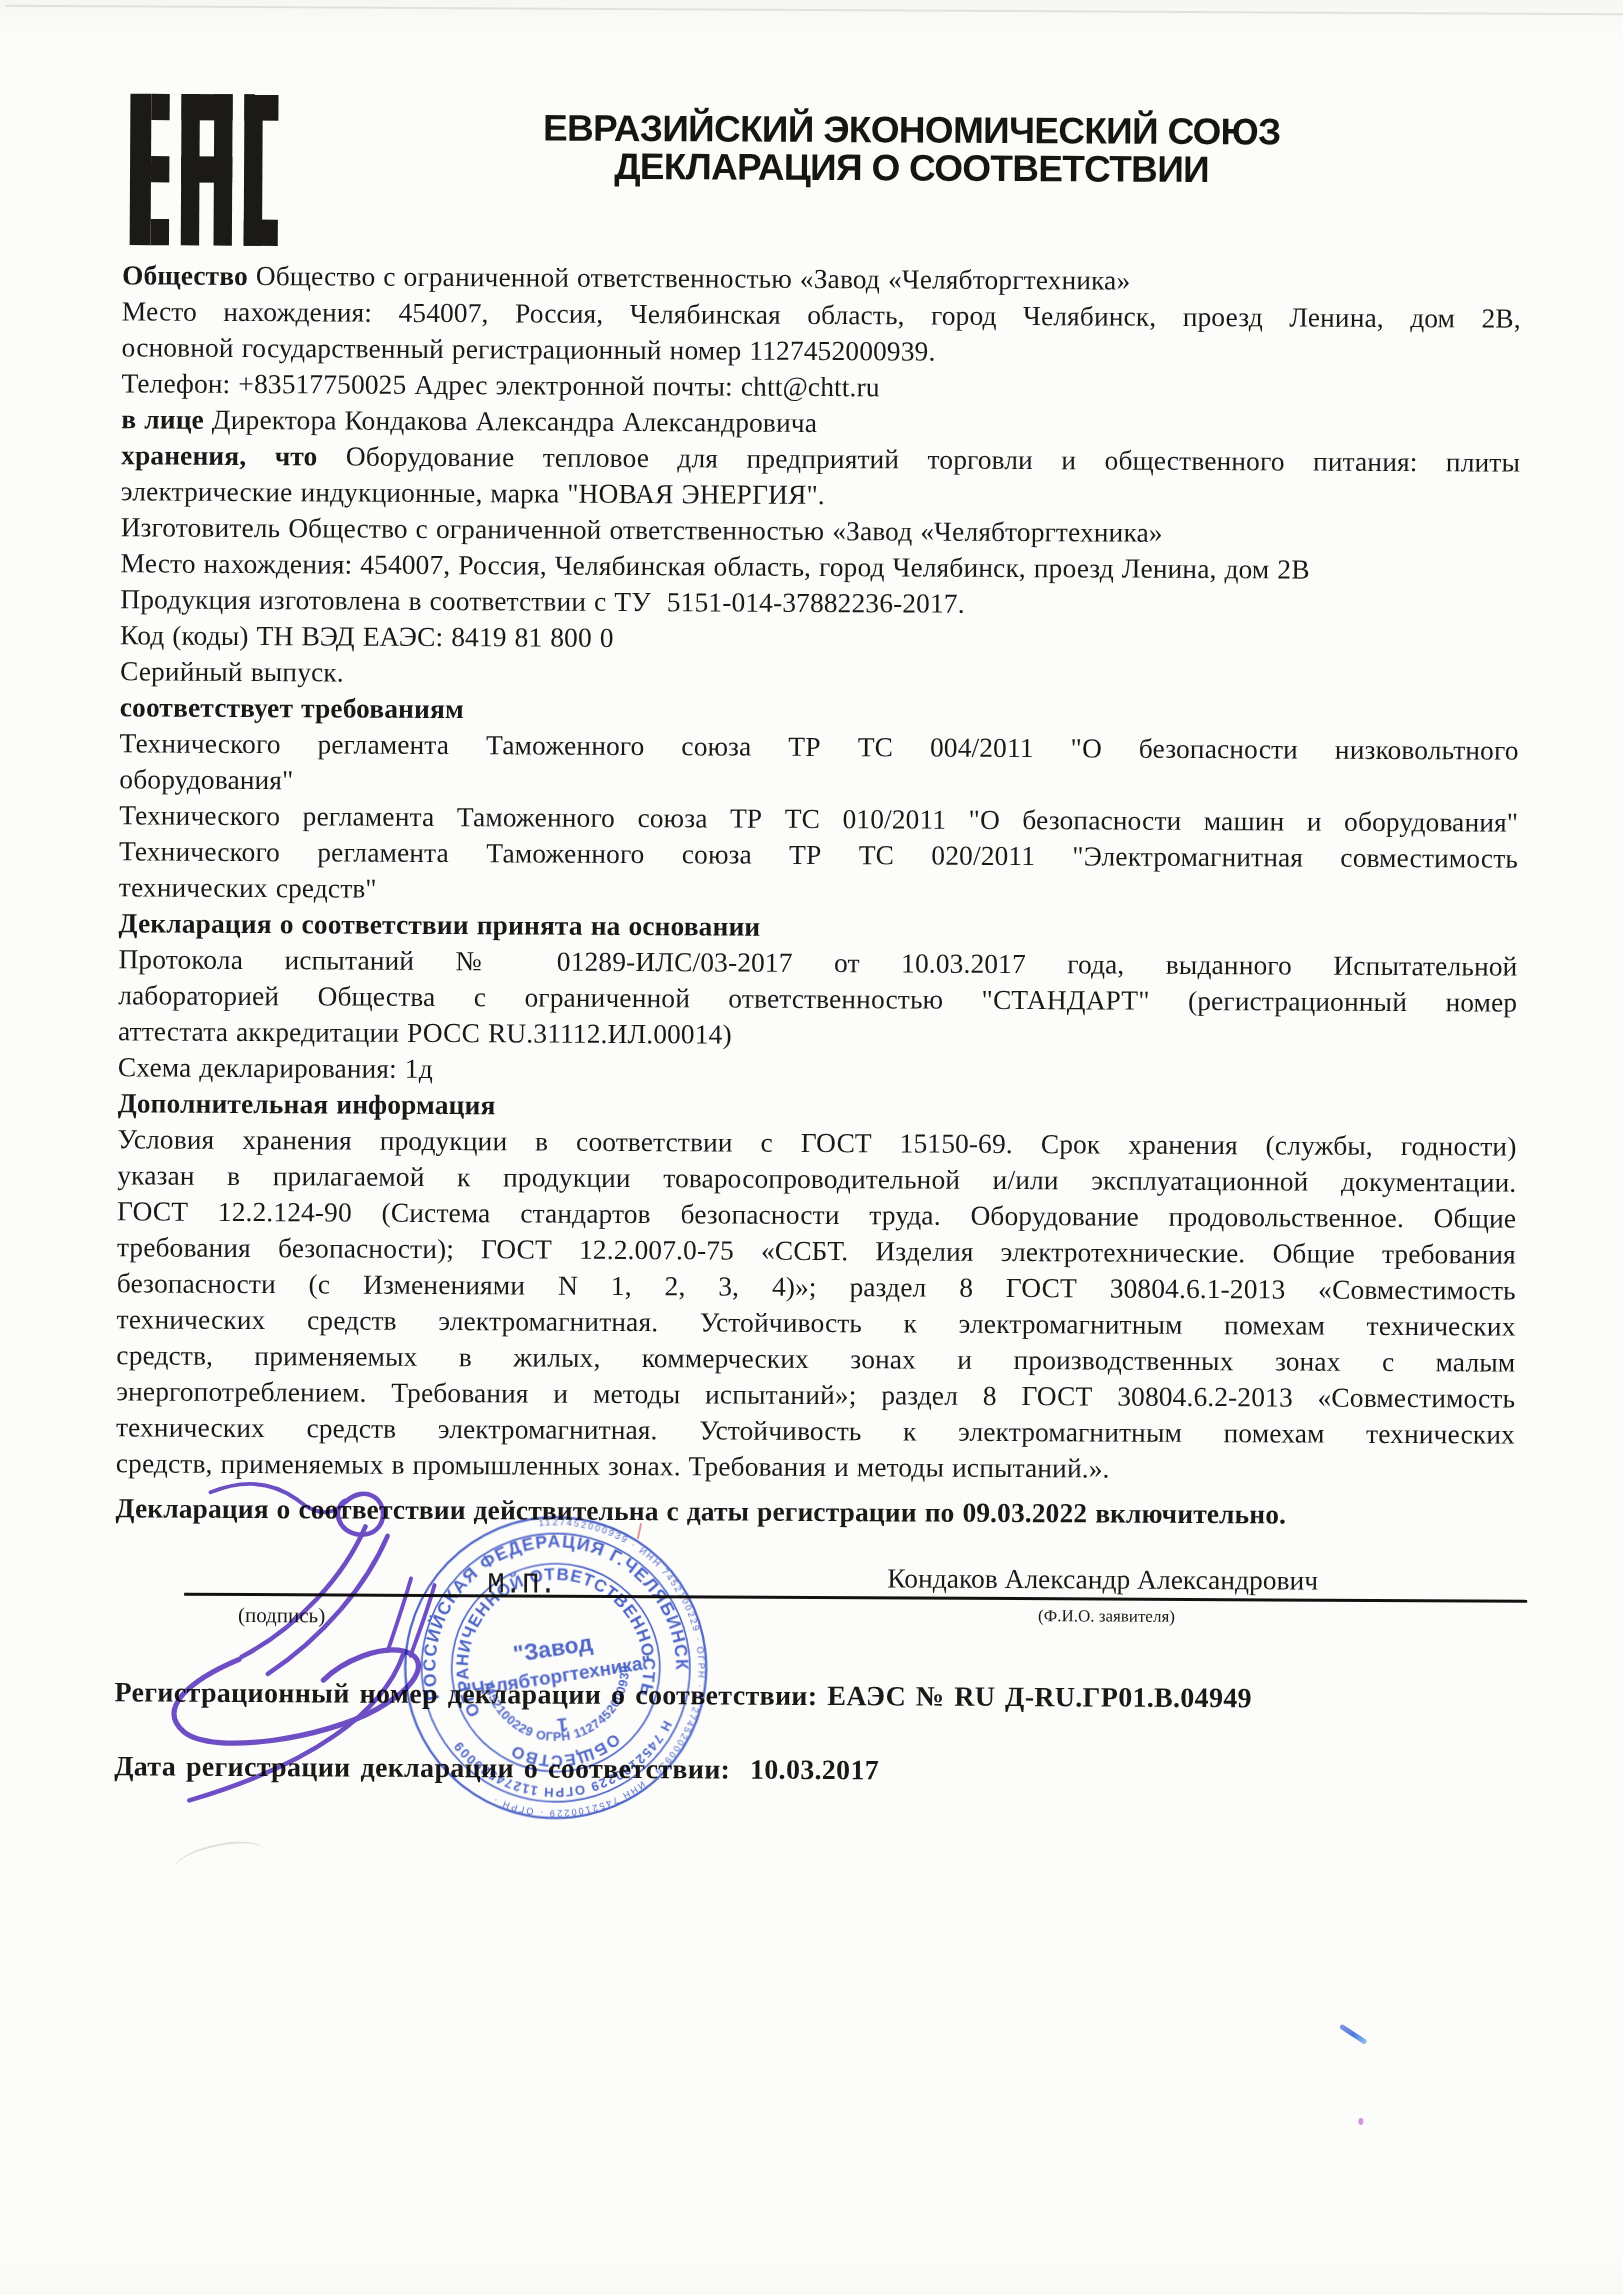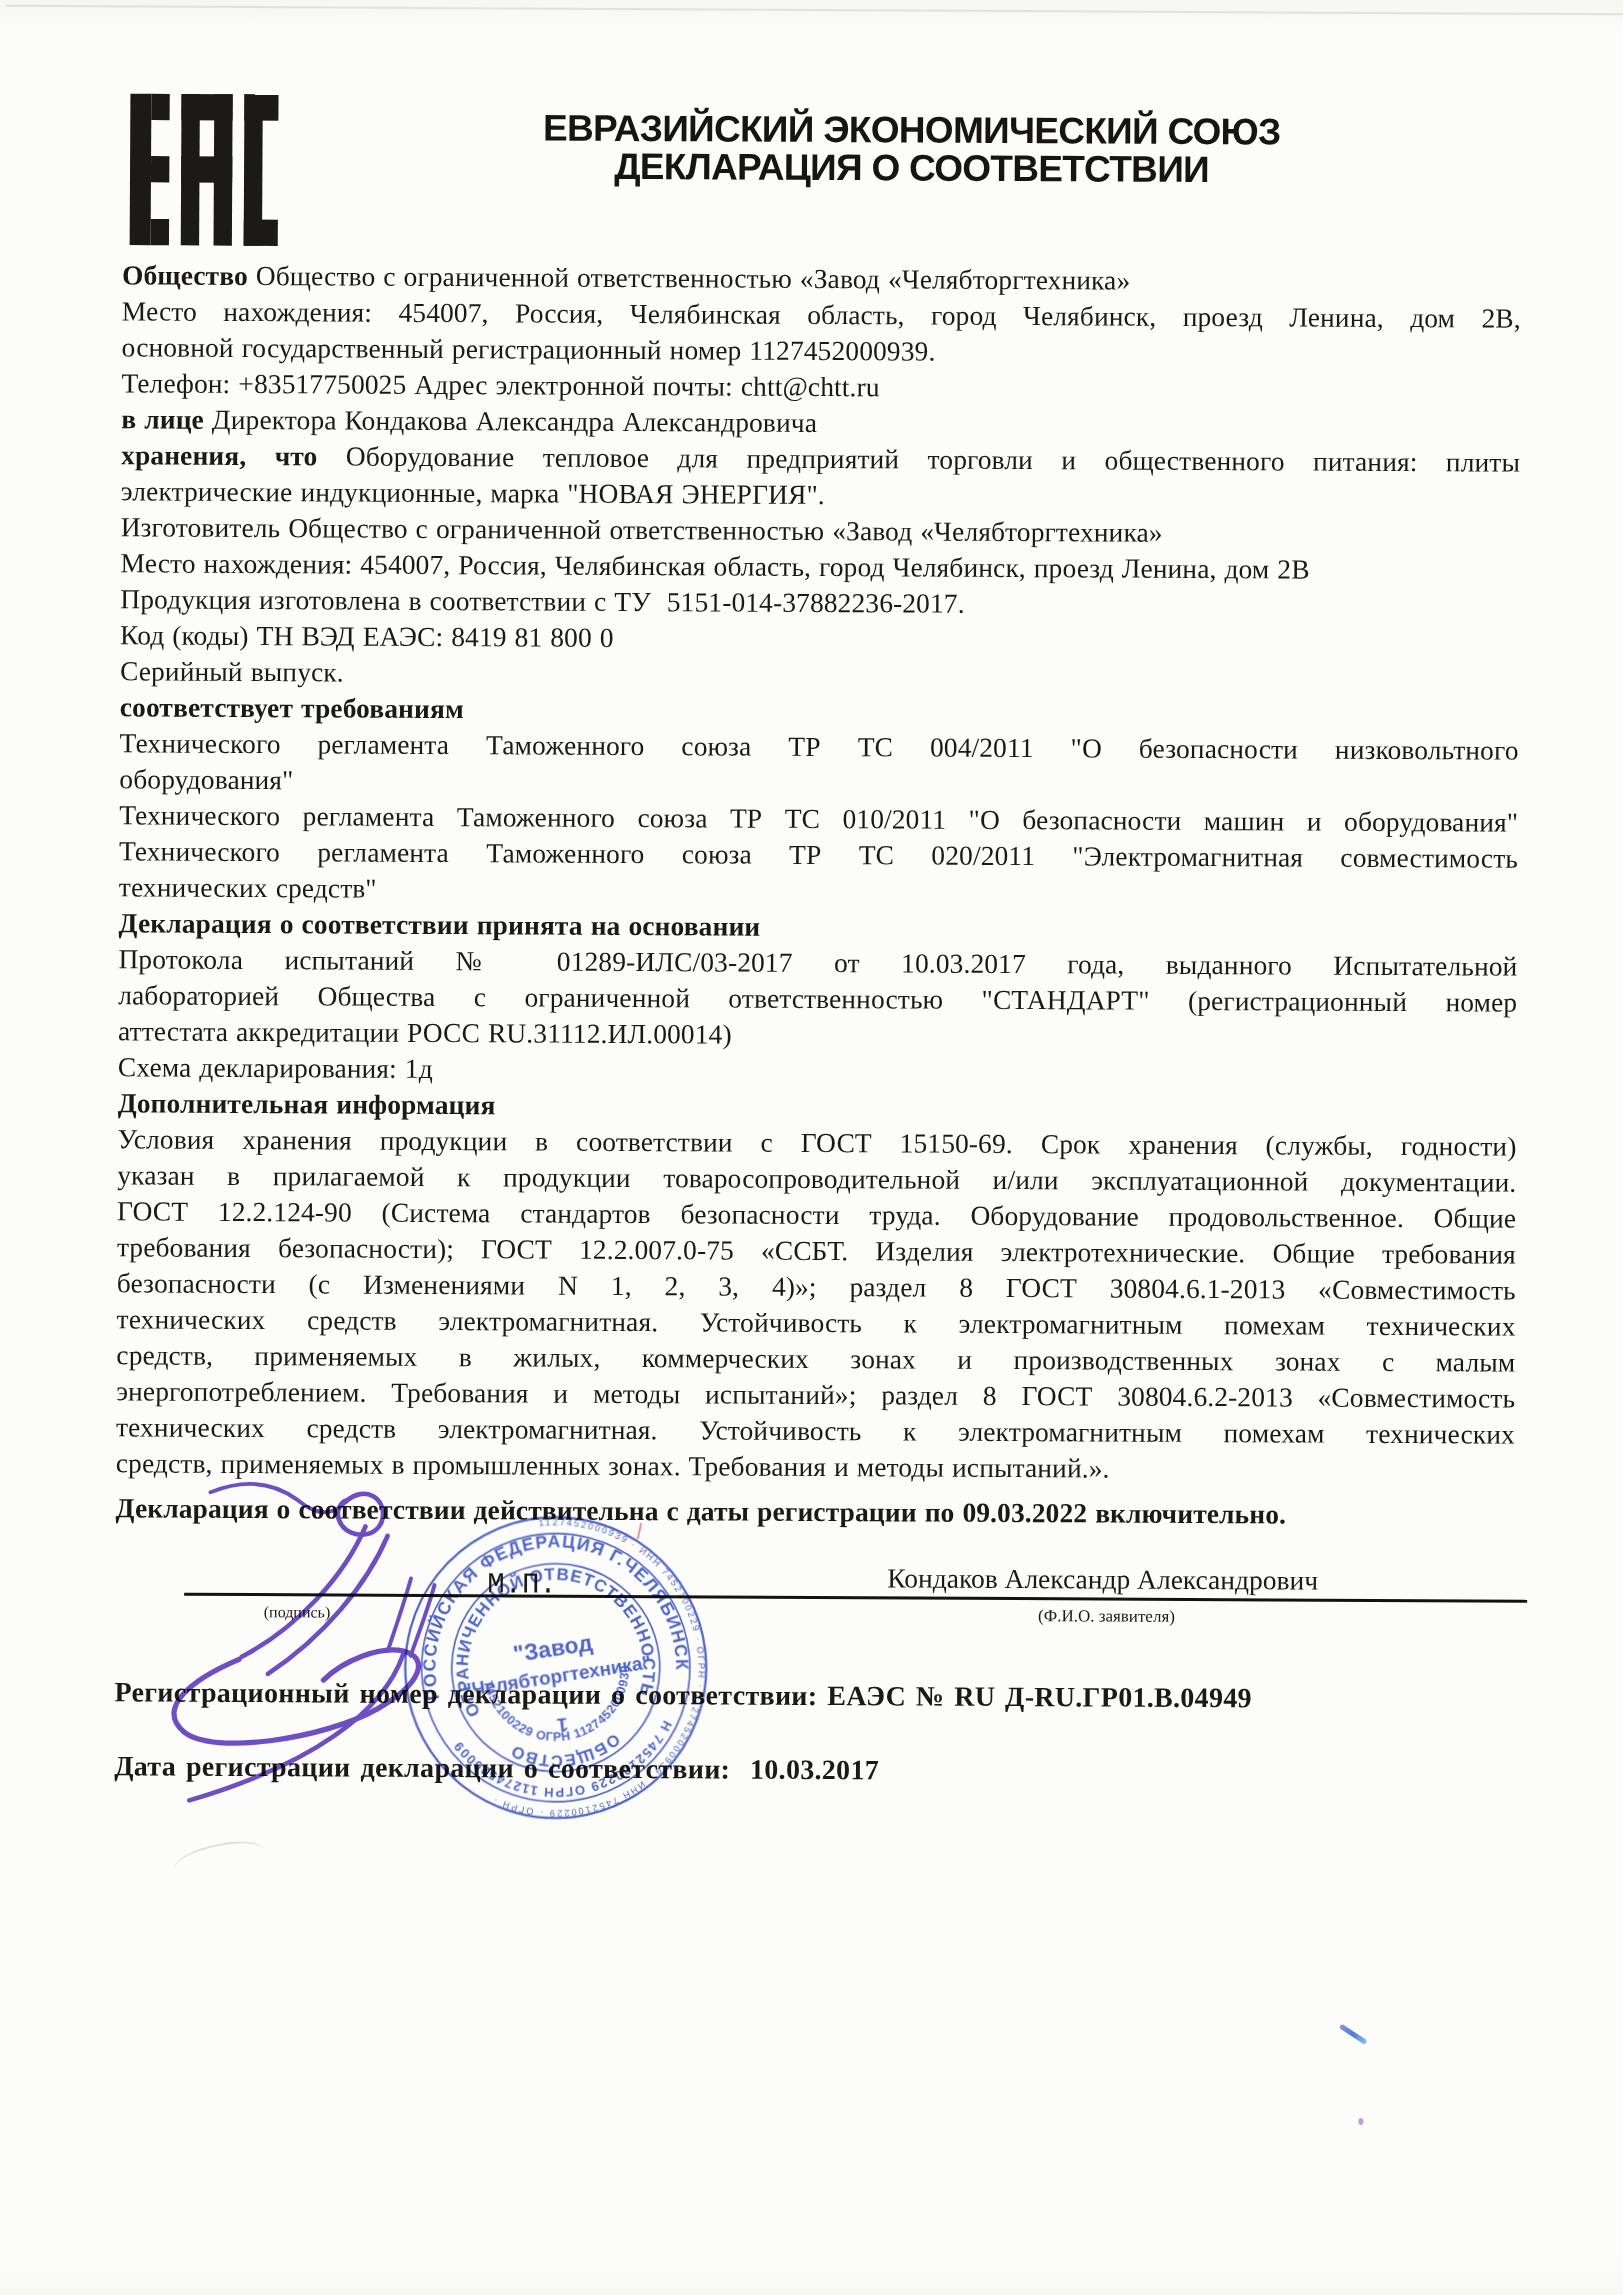--- a/index.html
+++ b/index.html
@@ -30,21 +30,21 @@
   .line { min-height: 36px; line-height: 36px; font-size: 27.5px; letter-spacing: 0.1px; word-spacing: 1px; white-space: pre-wrap; }
   .line.j { text-align: justify; text-align-last: justify; }
   .line.gap { margin-top: 9.2px; }
   .line b { font-weight: 700; }
 
   
   .sig-rule { position: absolute; left: 187px; top: 1596px; width: 1343px; height: 2.6px; background: #141211; }
   .mp-label { position: absolute; left: 490px; top: 1570px; font-size: 29px; color: #1b1918; font-family: Liberation Mono, monospace; }
   .fio-name { position: absolute; left: 857px; top: 1562px; width: 497px; text-align: center; font-size: 27.5px; }
   .fio-sub { position: absolute; left: 982px; top: 1605px; width: 255px; text-align: center; font-size: 17px; }
-  .podpis-sub { position: absolute; left: 241px; top: 1606px; width: 118px; text-align: center; font-size: 16px; }
+  .podpis-sub { position: absolute; left: 241px; top: 1606px; width: 118px; text-align: left; font-size: 21px; }
 
   
   .footer-line { position: absolute; left: 118px; font-weight: 700; font-size: 28px; letter-spacing: 0.3px; word-spacing: 2.6px; white-space: pre-wrap; }
   .footer-reg { top: 1680px; }
   .footer-date { top: 1754px; }
 
   
   .stamp { position: absolute; left: 402px; top: 1512px; width: 314px; height: 314px; mix-blend-mode: multiply; opacity: .9; filter: blur(0.3px); }
   .signature { position: absolute; left: 131px; top: 1466px; width: 419px; height: 373px; mix-blend-mode: multiply; opacity: .88; }
 

